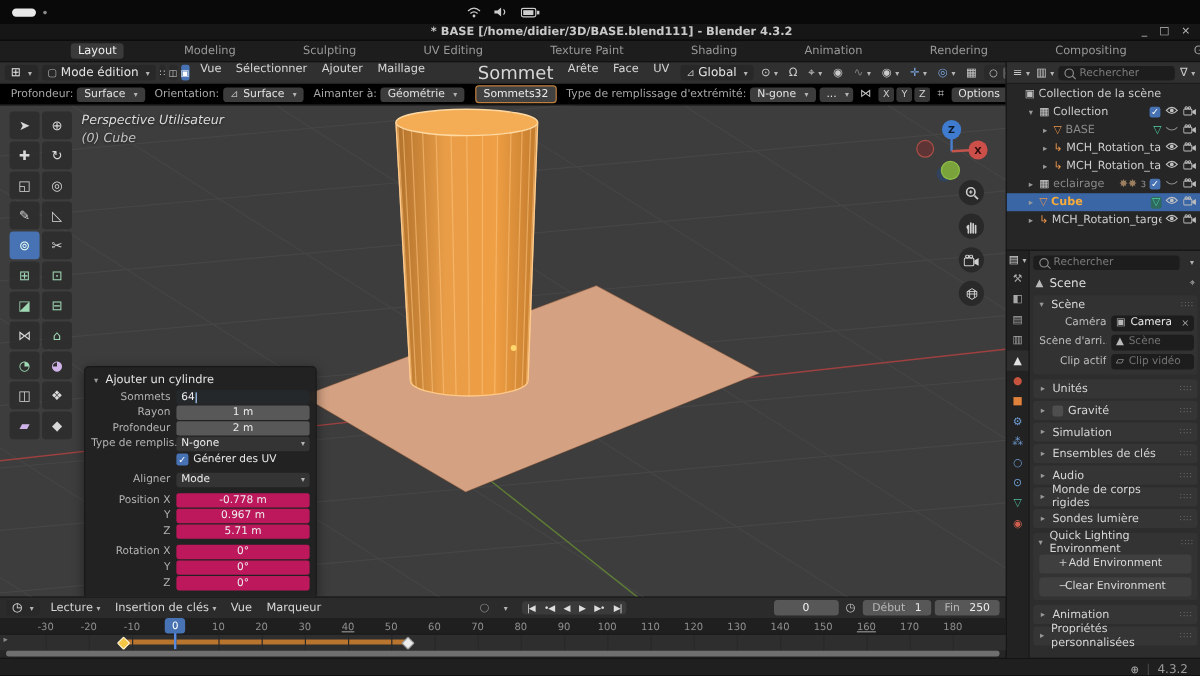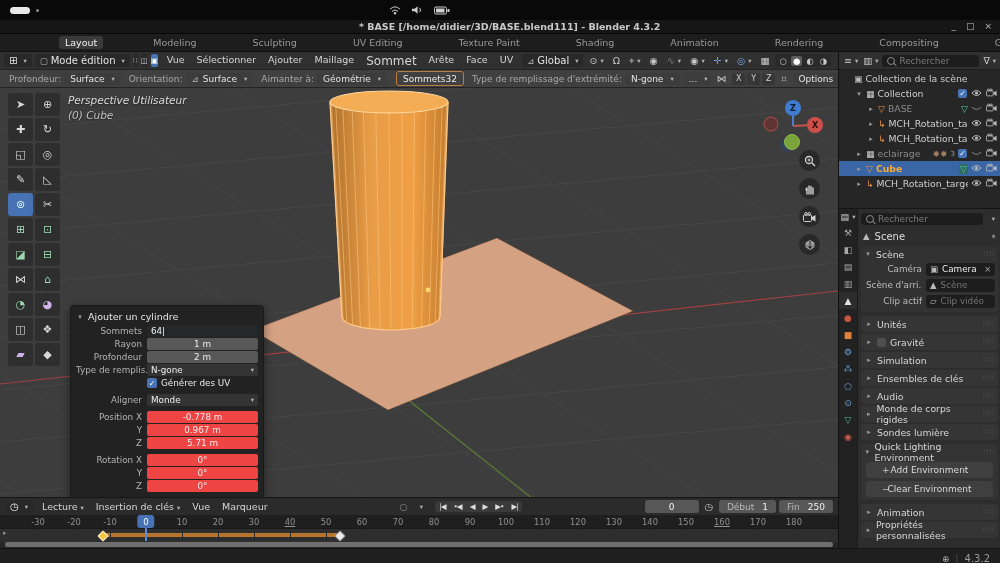--- a/index.html
+++ b/index.html
@@ -21,21 +21,21 @@
   .menubar{height:17px;background:#1d1d1d;display:flex;align-items:center;padding:0 6px;gap:1px;border-bottom:1px solid #111;white-space:nowrap;}
   .mb-item{padding:1px 6px;color:#d6d6d6;font-size:10px;}
   .ws{padding:1px 6px;color:#999;font-size:9.5px;margin-left:44px;}
   .ws.active{background:#3a3a3a;color:#f0f0f0;border-radius:3px;}
   .mb-right{margin-left:auto;display:flex;align-items:center;gap:4px;}
   .chip-dark{display:inline-flex;align-items:center;gap:4px;background:#1d1d1d;border:1px solid #2e2e2e;border-radius:3px;padding:0 4px;height:13px;font-size:9.5px;color:#e0e0e0;}
   .mini-ic{font-size:8.5px;color:#b9b9b9;}
   
   .vh{display:flex;align-items:center;gap:3px;padding:0 4px;background:#303030;border-bottom:1px solid #232323;white-space:nowrap;overflow:hidden;}
   .vh1{height:17px;}
-  .vh2{height:17px;background:#404040;}
+  .vh2{height:17px;background:#000000;}
   .chip{display:inline-flex;align-items:center;gap:3px;background:#282828;border-radius:3px;padding:1px 5px;color:#e3e3e3;}
   .field{display:inline-flex;align-items:center;justify-content:space-between;gap:4px;background:#3c3c3c;border-radius:3px;padding:1px 6px;color:#e3e3e3;font-size:9px;}
   .dd::after{content:"▾";font-size:6.5px;color:#b5b5b5;margin-left:3px;}
   .lab{color:#a8a8a8;margin-left:5px;font-size:9px;}
   .selbtn{width:16px;height:13px;display:inline-flex;align-items:center;justify-content:center;background:#2a2a2a;border-radius:2px;font-size:7.5px;color:#cfcfcf;}
   .selbtn.active{background:#4772b3;color:#fff;}
   .icbtn{display:inline-flex;align-items:center;justify-content:center;padding:0 3px;font-size:9.5px;color:#c9c9c9;}
   .icbtn.blue{color:#7aa5e0;}
   .shade{display:inline-flex;align-items:center;background:#2a2a2a;border-radius:3px;padding:0 2px;height:13px;gap:2px;}
   .shade span{font-size:8.5px;color:#c9c9c9;padding:0 2px;border-radius:2px;}
@@ -60,21 +60,21 @@
   
   .op-panel{position:absolute;left:70px;top:217px;width:182px;background:rgba(33,33,33,.97);border:1px solid #191919;border-radius:4px;padding:3px 5px 6px;box-shadow:0 3px 10px rgba(0,0,0,.45);}
   .op-title{display:flex;align-items:center;gap:4px;height:15px;color:#e4e4e4;font-size:9.5px;}
   .disc{color:#9a9a9a;font-size:7px;width:8px;text-align:center;}
   .op-row{display:flex;align-items:center;height:12px;margin-top:1px;gap:5px;}
   .op-row.gap{margin-top:5px;}
   .op-label{width:66px;text-align:right;color:#b3b3b3;font-size:8.8px;flex-shrink:0;white-space:nowrap;}
   .op-val{flex:1;height:12px;border-radius:2px;display:flex;align-items:center;justify-content:center;font-size:8.8px;color:#ededed;background:#585858;overflow:hidden;}
   .op-val.dropdown{background:#343434;justify-content:space-between;padding:0 4px;}
   .op-val.text-editing{background:#24282b;justify-content:flex-start;padding:0 4px;}
-  .op-val.number-group{background:#ef4444;}
+  .op-val.number-group{background:#be185d;}
   .caret{display:inline-block;width:1px;height:9px;background:#a8d0ff;margin-left:1px;}
   .cb{width:10px;height:10px;border-radius:2px;background:#4772b3;display:inline-flex;align-items:center;justify-content:center;color:#fff;font-size:8px;flex-shrink:0;}
   .cb.un{background:#4e4e4e;}
   .op-checkwrap{flex:1;display:flex;align-items:center;gap:4px;font-size:8.8px;color:#e8e8e8;}
   
   .outliner{height:156px;background:#262626;border-bottom:1px solid #151515;display:flex;flex-direction:column;}
   .o-head{height:17px;background:#303030;display:flex;align-items:center;gap:3px;padding:0 4px;border-bottom:1px solid #1d1d1d;}
   .searchbox{flex:1;display:flex;align-items:center;gap:4px;background:#1d1d1d;border-radius:3px;height:12px;padding:0 5px;min-width:0;}
   .mag{width:6px;height:6px;border:1px solid #8a8a8a;border-radius:50%;position:relative;flex-shrink:0;}
   .mag::after{content:"";position:absolute;width:4px;height:1px;background:#8a8a8a;transform:rotate(45deg);right:-3px;bottom:-1px;}
@@ -215,21 +215,21 @@
           <span>Mode édition</span>
         </span>
         <span class="selbtn">∷</span>
         <span class="selbtn">◫</span>
         <span class="selbtn active">▣</span>
         <span style="display:flex">
             <span class="mb-item" style="font-size: 9.5px;">Vue</span>
             <span class="mb-item" style="font-size: 9.5px;">Sélectionner</span>
             <span class="mb-item" style="font-size: 9.5px;">Ajouter</span>
             <span class="mb-item" style="font-size: 9.5px;">Maillage</span>
-            <span class="mb-item" style="font-size: 12px;">Sommet</span>
+            <span class="mb-item" style="font-size: 15px; margin-left: 32px;">Sommet</span>
             <span class="mb-item" style="font-size: 9.5px;">Arête</span>
             <span class="mb-item" style="font-size: 9.5px;">Face</span>
             <span class="mb-item" style="font-size: 9.5px;">UV</span>
           </span>
         <span class="chip dd">
           <span class="mini-ic">⊿</span>
           <span>Global</span>
         </span>
         <span class="icbtn dd">
             <span>⊙</span>
@@ -476,21 +476,21 @@
               <div class="op-row">
                 <span class="op-label"></span>
                 <span class="op-checkwrap">
                   <span class="cb">✓</span>
                   <span>Générer des UV</span>
                 </span>
               </div>
               <div class="op-row gap">
                 <span class="op-label">Aligner</span>
                 <span class="op-val dropdown dd">
-                  <span>Monde</span>
+                  <span>Mode</span>
                 </span>
               </div>
               <div class="op-row gap">
                 <span class="op-label">Position X</span>
                 <span class="op-val number-group">
                   <span>-0.778 m</span>
                 </span>
               </div>
               <div class="op-row">
                 <span class="op-label">Y</span>

